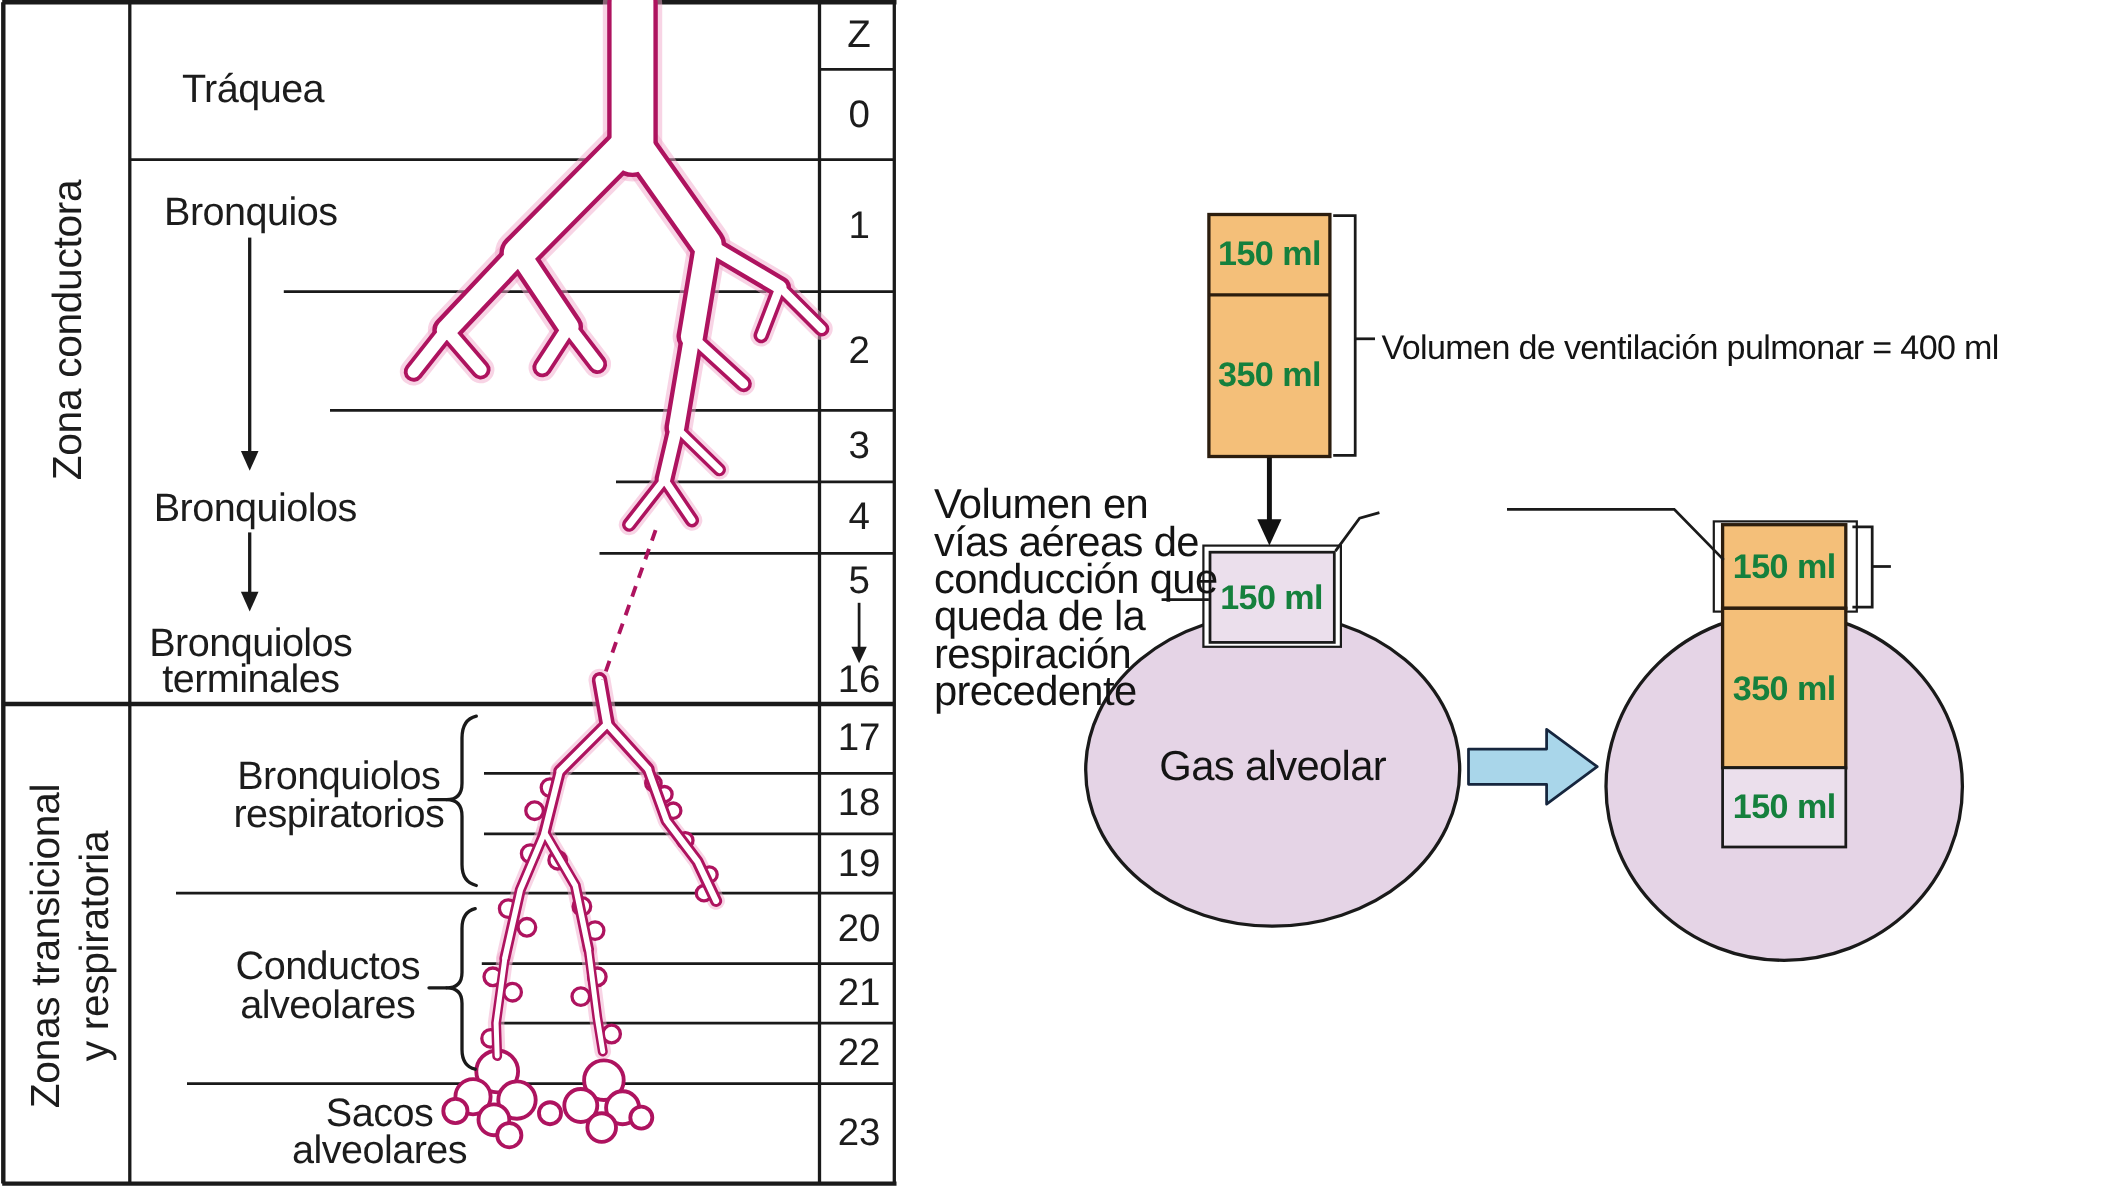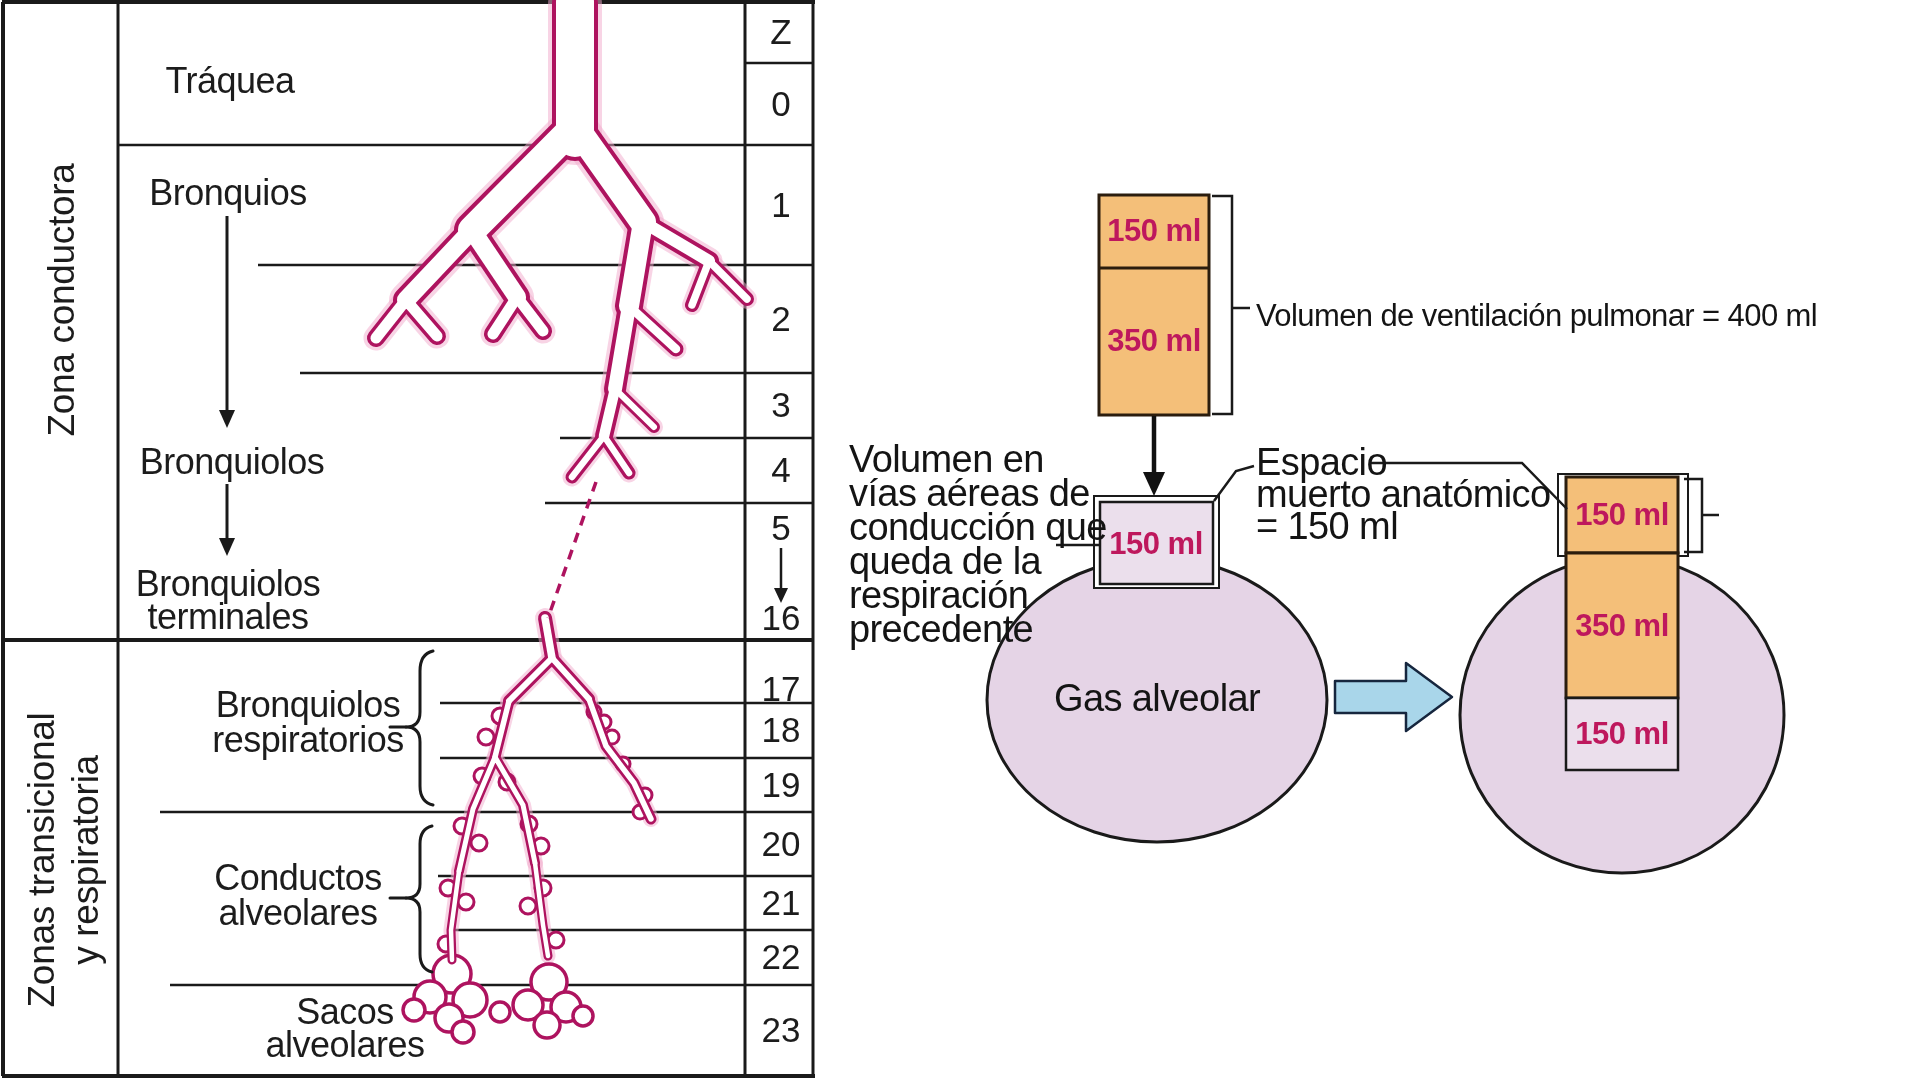--- a/index.html
+++ b/index.html
@@ -7,21 +7,21 @@
           font-family:"Liberation Sans", sans-serif;color:#151515;}
   .art{position:absolute;left:0;top:0;}
   .lbl{position:absolute;transform:translate(-50%,-50%);text-align:center;
        font-size:36px;letter-spacing:-0.5px;white-space:nowrap;line-height:33px;color:#1c1c1c;}
   .lbl2{line-height:35px;}
   .znum{position:absolute;transform:translate(-50%,-50%);font-size:35px;color:#1c1c1c;}
   .rot{position:absolute;transform:rotate(-90deg);text-align:center;font-size:37px;
        letter-spacing:-0.3px;color:#1c1c1c;line-height:44px;}
   .rlbl{position:absolute;font-size:38px;letter-spacing:-0.6px;color:#141414;white-space:nowrap;}
   .vlbl{position:absolute;transform:translate(-50%,-50%);font-size:31px;font-weight:600;
-        letter-spacing:-0.5px;color:#be185d;white-space:nowrap;}
+        letter-spacing:-0.5px;color:#15803d;white-space:nowrap;}
   .center{transform:translate(-50%,-50%);}
   .vmid{transform:translateY(-50%);}
 </style>
 </head>
 <body>
 
 <div class="canvas">
 
   <svg class="art" width="1920" height="1080" viewBox="0 0 1920 1080">
 
@@ -261,38 +261,33 @@
   </div>
 
   <div class="znum" style="left:781px;top:32px;">Z</div>
   <div class="znum" style="left:781px;top:104px;">0</div>
   <div class="znum" style="left:781px;top:205px;">1</div>
   <div class="znum" style="left:781px;top:319px;">2</div>
   <div class="znum" style="left:781px;top:405px;">3</div>
   <div class="znum" style="left:781px;top:470px;">4</div>
   <div class="znum" style="left:781px;top:528px;">5</div>
   <div class="znum" style="left:781px;top:618px;">16</div>
-  <div class="znum" style="left:781px;top:671px;margin-top:18px;">17</div>
+  <div class="znum" style="left:781px;top:671px;">17</div>
   <div class="znum" style="left:781px;top:730px;">18</div>
   <div class="znum" style="left:781px;top:785px;">19</div>
   <div class="znum" style="left:781px;top:844px;">20</div>
   <div class="znum" style="left:781px;top:903px;">21</div>
   <div class="znum" style="left:781px;top:957px;">22</div>
   <div class="znum" style="left:781px;top:1030px;">23</div>
 
   <div class="vlbl" style="left:1154px;top:231px;">150 ml</div>
   <div class="vlbl" style="left:1154px;top:341px;">350 ml</div>
 
   <div class="rlbl vmid" style="left:1256px;top:316px;font-size:31px;">Volumen de ventilación pulmonar = 400 ml</div>
 
-  <div class="rlbl" style="left:1256px;top:446px;line-height:32px;">
-    <span style="display:block">Espacio</span>
-    <span style="display:block">muerto anatómico</span>
-    <span style="display:block">= 150 ml</span>
-  </div>
 
   <div class="rlbl" style="left:849px;top:442px;line-height:34px;">
     <span style="display:block">Volumen en</span>
     <span style="display:block">vías aéreas de</span>
     <span style="display:block">conducción que</span>
     <span style="display:block">queda de la</span>
     <span style="display:block">respiración</span>
     <span style="display:block">precedente</span>
   </div>
 

